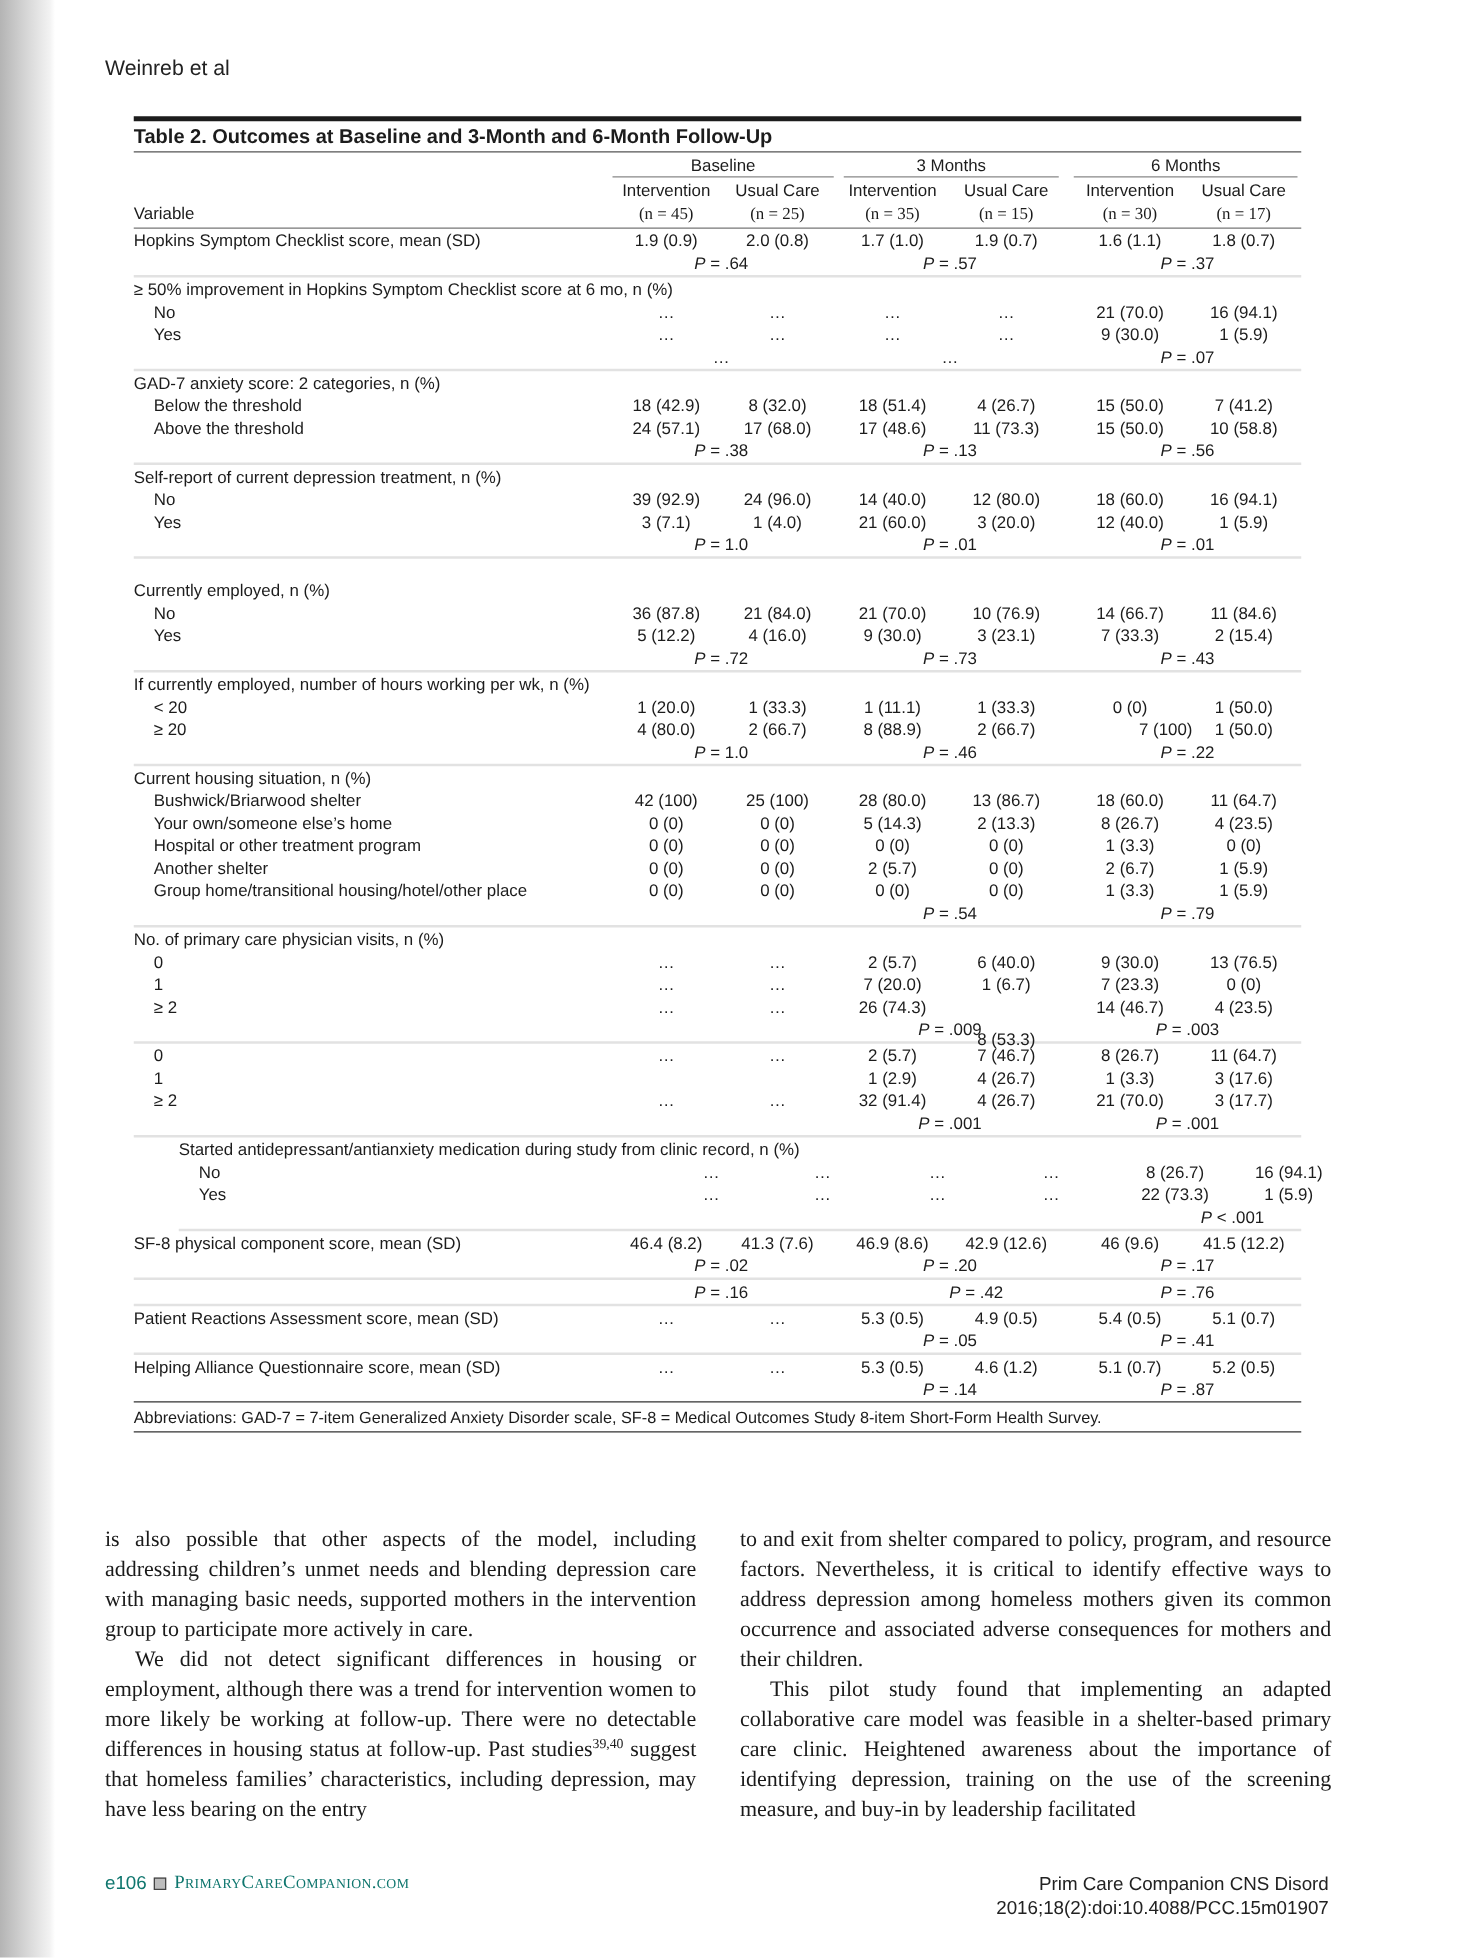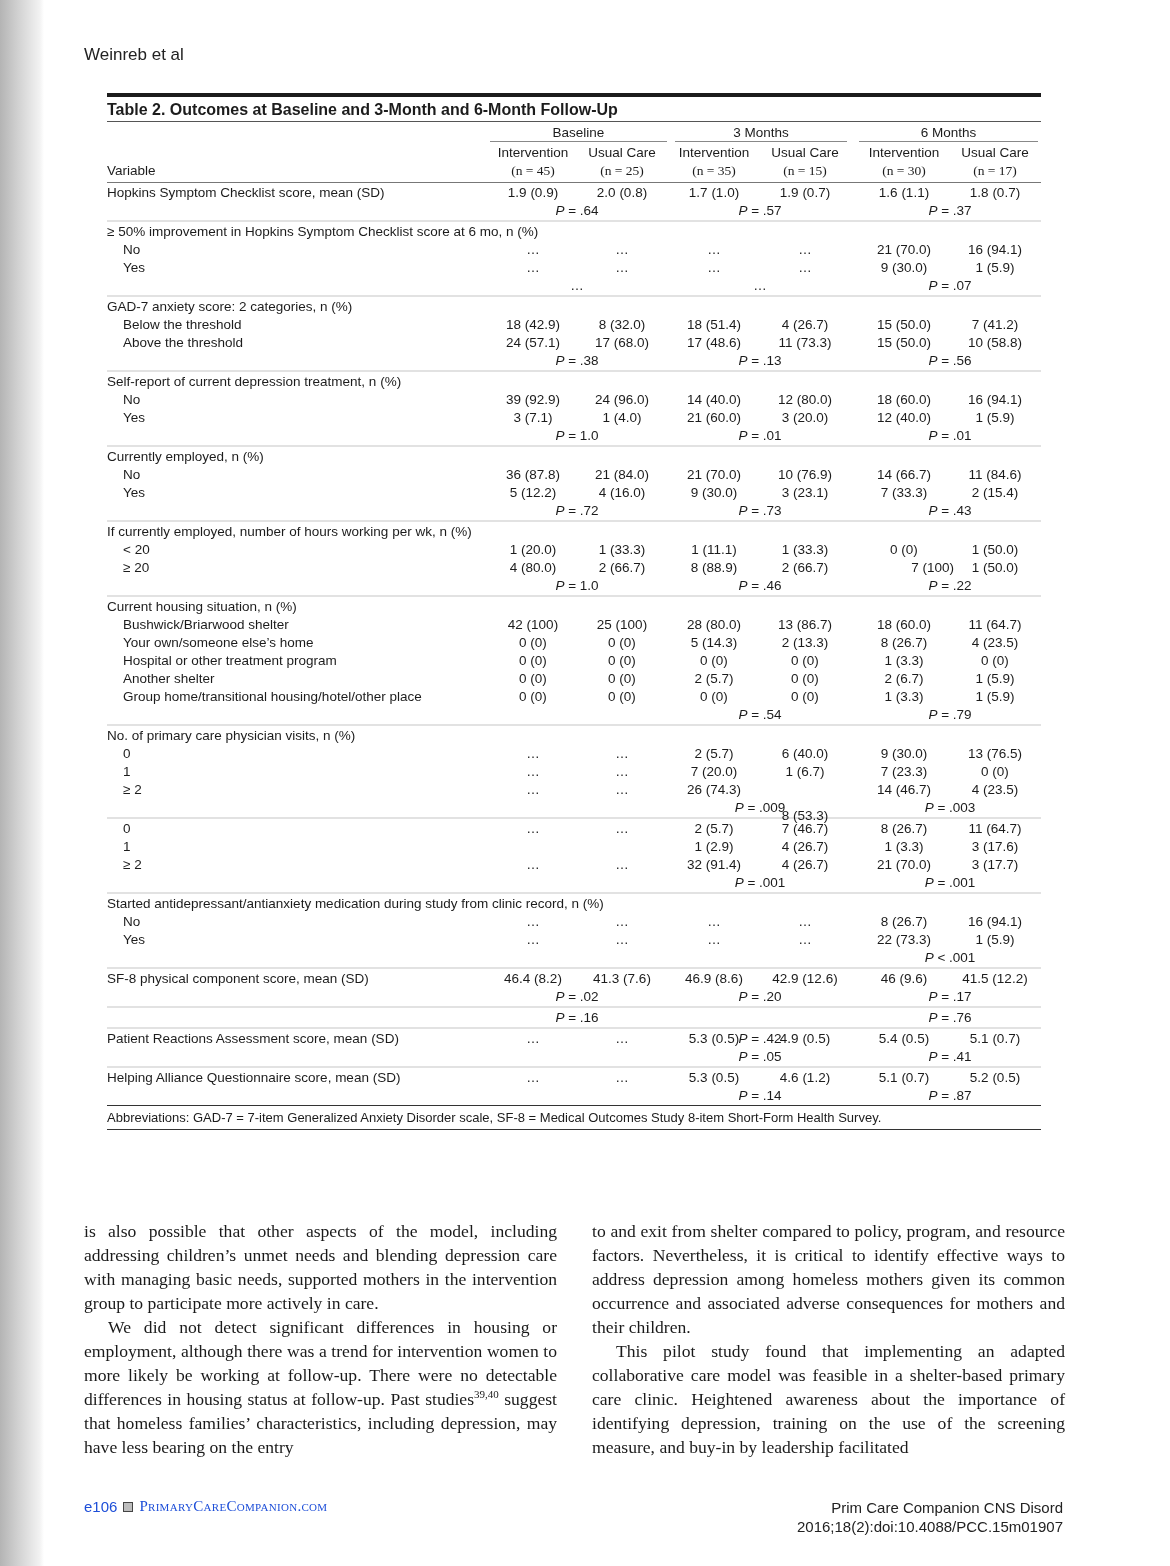--- a/index.html
+++ b/index.html
@@ -49,21 +49,21 @@
   }
   .body-col {
     position:absolute; top:1219px; width:473px;
     font-family:"Liberation Serif", serif; font-size:17.6px; line-height:24px;
     text-align:justify; color:#1a1a1a;
   }
   .body-col p { margin:0; }
   .body-col p.ind { text-indent:24px; }
   .body-col sup { font-size:11px; line-height:0; }
   .footer-left {
-    position:absolute; left:84px; top:1498px; font-size:15px; color:#1d4ed8;
+    position:absolute; left:84px; top:1498px; font-size:15px; color:#0f766e;
     display:flex; align-items:center; gap:6px;
   }
   .footer-left .sq {
     display:inline-block; width:10px; height:10px; border:1px solid #444;
     background:#bdbdbd; box-sizing:border-box;
   }
   .footer-left .site { font-family:"Liberation Serif", serif; font-variant:small-caps; font-size:15px; letter-spacing:0.3px; }
   .footer-right {
     position:absolute; right:107px; top:1498px; text-align:right;
     font-size:15px; line-height:19px; color:#222;
@@ -191,21 +191,21 @@
           <span class="cell" style="left: 648px;">3 (20.0)</span>
           <span class="cell" style="left: 747px;">12 (40.0)</span>
           <span class="cell" style="left: 838px;">1 (5.9)</span>
         </div>
         <div class="line">
           <span class="pv" style="left: 410px;"><i>P</i> = 1.0</span>
           <span class="pv" style="left: 593px;"><i>P</i> = .01</span>
           <span class="pv" style="left: 783px;"><i>P</i> = .01</span>
         </div>
       </div>
-      <div class="section" style="padding-top: 1px;">
+      <div class="section" style="padding-top: 17px;">
         <div class="line">
           <span class="lbl">Currently employed, n (%)</span>
         </div>
         <div class="line">
           <span class="lbl indent">No</span>
           <span class="cell" style="left: 376px;">36 (87.8)</span>
           <span class="cell" style="left: 465px;">21 (84.0)</span>
           <span class="cell" style="left: 557px;">21 (70.0)</span>
           <span class="cell" style="left: 648px;">10 (76.9)</span>
           <span class="cell" style="left: 747px;">14 (66.7)</span>
@@ -373,21 +373,21 @@
           <span class="cell" style="left: 648px;">4 (26.7)</span>
           <span class="cell" style="left: 747px;">21 (70.0)</span>
           <span class="cell" style="left: 838px;">3 (17.7)</span>
         </div>
         <div class="line">
           <span class="pv" style="left: 410px;"></span>
           <span class="pv" style="left: 593px;"><i>P</i> = .001</span>
           <span class="pv" style="left: 783px;"><i>P</i> = .001</span>
         </div>
       </div>
-      <div class="section" style="padding-top: 1px;">
+      <div class="section" style="padding-top: 1px; margin-left: 36px;">
         <div class="line">
           <span class="lbl">Started antidepressant/antianxiety medication during study from clinic record, n (%)</span>
         </div>
         <div class="line">
           <span class="lbl indent">No</span>
           <span class="cell" style="left: 376px;">…</span>
           <span class="cell" style="left: 465px;">…</span>
           <span class="cell" style="left: 557px;">…</span>
           <span class="cell" style="left: 648px;">…</span>
           <span class="cell" style="left: 747px;">8 (26.7)</span>
@@ -420,21 +420,21 @@
         </div>
         <div class="line">
           <span class="pv" style="left: 410px;"><i>P</i> = .02</span>
           <span class="pv" style="left: 593px;"><i>P</i> = .20</span>
           <span class="pv" style="left: 783px;"><i>P</i> = .17</span>
         </div>
       </div>
       <div class="section" style="padding-top: 1px;">
         <div class="line">
           <span class="pv" style="left: 410px;"><i>P</i> = .16</span>
-          <span class="pv" style="left: 593px; margin-top: 21px;"><i>P</i> = .42</span>
+          <span class="pv" style="left: 614px;"><i>P</i> = .42</span>
           <span class="pv" style="left: 783px;"><i>P</i> = .76</span>
         </div>
       </div>
       <div class="section" style="padding-top: 1px;">
         <div class="line">
           <span class="lbl">Patient Reactions Assessment score, mean (SD)</span>
           <span class="cell" style="left: 376px;">…</span>
           <span class="cell" style="left: 465px;">…</span>
           <span class="cell" style="left: 557px;">5.3 (0.5)</span>
           <span class="cell" style="left: 648px;">4.9 (0.5)</span>

